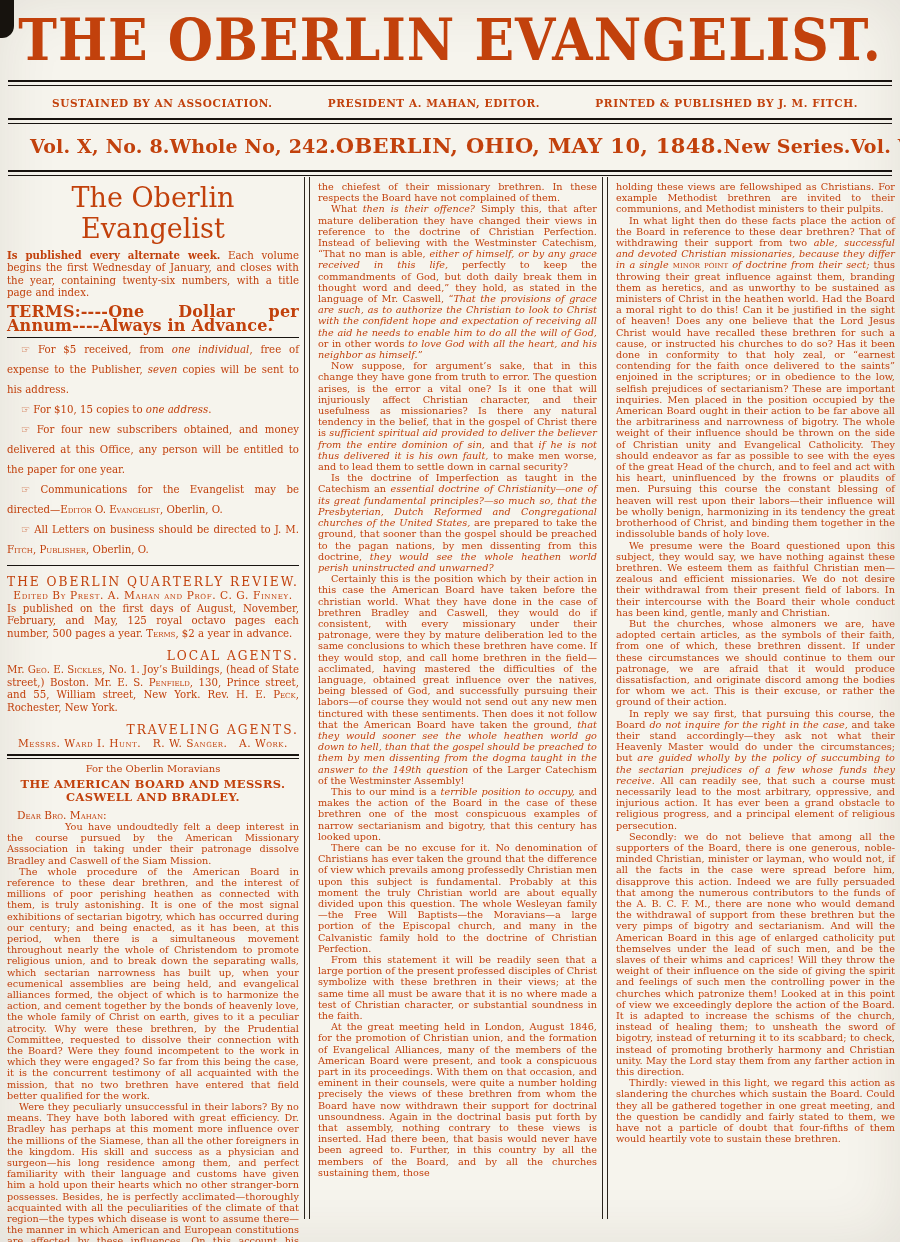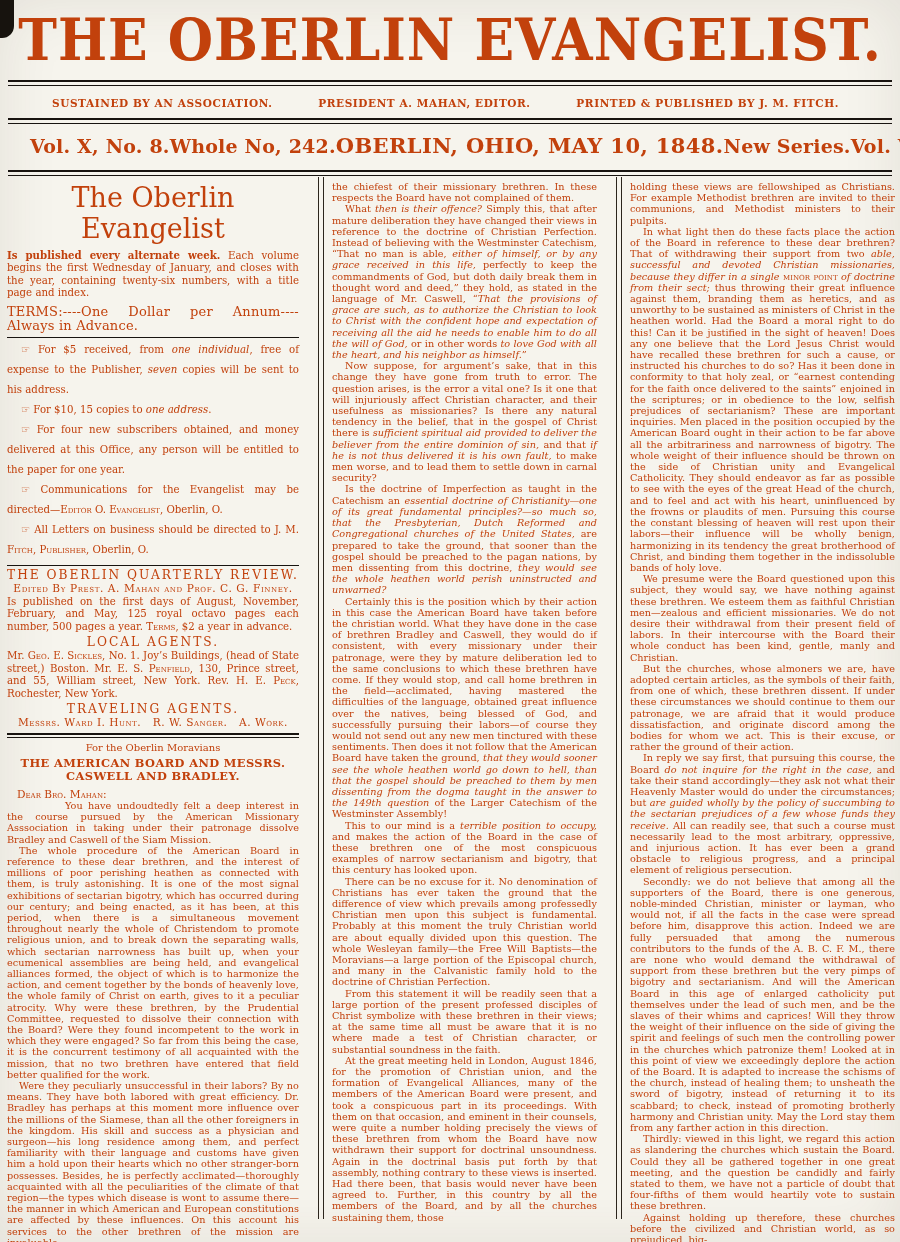--- a/index.html
+++ b/index.html
@@ -16,42 +16,42 @@
   .masthead{text-align:center;padding-top:6px;height:74px;}
   .masthead-inner{
     display:inline-block;font-weight:bold;font-size:52px;line-height:60px;
     letter-spacing:1px;transform:scaleY(1.12);transform-origin:top center;white-space:nowrap;
   }
   .rule-double{border-top:2px solid #181410;border-bottom:1px solid #181410;height:3px;margin:0 8px;}
   .rule-double.tight{margin-top:4px;}
 
   
   .hdr-row{display:flex;justify-content:space-between;align-items:center;
-    padding:11px 61px 9px 52px;font-weight:bold;font-size:10.5px;letter-spacing:.6px;white-space:nowrap;}
+    padding:11px 42px 9px 52px;font-weight:bold;font-size:10.5px;letter-spacing:.6px;white-space:nowrap;}
 
   
   .dateline{display:flex;justify-content:space-between;align-items:baseline;
     padding:9px 26px 8px 30px;font-weight:bold;white-space:nowrap;}
   .dl-side{font-size:19px;letter-spacing:.2px;}
   .dl-center{font-size:21px;letter-spacing:.4px;}
 
   
   .cols{display:flex;height:1042px;margin-top:1px;}
-  .col{flex:0 0 290px;box-sizing:border-box;padding:4px 18px 0 7px;
+  .col{flex:0 0 290px;box-sizing:border-box;padding:4px 4px 0 7px;
     text-align:justify;font-size:9.7px;line-height:11.2px;}
   .col-divider{flex:0 0 4px;border-left:1px solid #2b251d;border-right:1px solid #2b251d;margin:0 1px;}
 
   
   .prospectus-title{text-align:center;font-size:27px;line-height:31px;margin:1px 0 5px;}
   .prospectus-intro{font-size:10.2px;line-height:12.4px;}
-  .terms{font-weight:normal;font-size:13px;line-height:14px;margin:5px 0 2px;
+  .terms{font-weight:bold;font-size:16px;line-height:14px;margin:5px 0 2px;
     border-bottom:1px solid #181410;padding-bottom:4px;letter-spacing:.2px;}
   .notices p{margin:0;text-indent:14px;font-size:10.2px;line-height:20px;}
   .rule-single{border-top:1px solid #181410;margin:5px 0 3px;}
-  .sect-heading{text-align:center;font-size:12.2px;letter-spacing:2px;margin:4px 0 2px;white-space:nowrap;}
+  .sect-heading{text-align:right;font-size:12.2px;letter-spacing:2px;margin:11px 0 2px;white-space:nowrap;}
   .sect-sub{text-align:center;font-size:10.6px;font-variant:small-caps;letter-spacing:.6px;margin:0 0 2px;}
   .sect-body{font-size:10.2px;line-height:12.4px;}
   .agents-line{text-align:center;font-size:10.6px;font-variant:small-caps;letter-spacing:.5px;margin:2px 0 3px;}
   .rule-double-sm{border-top:2px solid #181410;border-bottom:1px solid #181410;height:2px;margin:5px 0 4px;}
   .credit{text-align:center;font-size:10px;margin:2px 0 3px;}
   .headline{text-align:center;font-weight:bold;font-size:11.4px;line-height:13.5px;letter-spacing:.4px;margin:0 0 5px;}
   .salutation{font-variant:small-caps;font-size:10.6px;text-indent:10px;margin:0;}
 
   
   .flow p{margin:0;text-indent:13px;}
@@ -150,17 +150,16 @@
 
     <div class="col flow">
 
     <p>holding these views are fellowshiped as Christians. For example Methodist brethren are invited to their communions, and Methodist ministers to their pulpits.</p>
         <p>In what light then do these facts place the action of the Board in reference to these dear brethren? That of withdrawing their support from two <i>able, successful and devoted Christian missionaries, because they differ in a single</i> <span class="sc">minor point</span> <i>of doctrine from their sect;</i> thus throwing their great influence against them, branding them as heretics, and as unworthy to be sustained as ministers of Christ in the heathen world. Had the Board a moral right to do this! Can it be justified in the sight of heaven! Does any one believe that the Lord Jesus Christ would have recalled these brethren for such a cause, or instructed his churches to do so? Has it been done in conformity to that holy zeal, or “earnest contending for the faith once delivered to the saints” enjoined in the scriptures; or in obedience to the low, selfish prejudices of sectarianism? These are important inquiries. Men placed in the position occupied by the American Board ought in their action to be far above all the arbitrariness and narrowness of bigotry. The whole weight of their influence should be thrown on the side of Christian unity and Evangelical Catholicity. They should endeavor as far as possible to see with the eyes of the great Head of the church, and to feel and act with his heart, uninfluenced by the frowns or plaudits of men. Pursuing this course the constant blessing of heaven will rest upon their labors—their influence will be wholly benign, harmonizing in its tendency the great brotherhood of Christ, and binding them together in the indissoluble bands of holy love.</p>
         <p>We presume were the Board questioned upon this subject, they would say, we have nothing against these brethren. We esteem them as faithful Christian men—zealous and efficient missionaries. We do not desire their withdrawal from their present field of labors. In their intercourse with the Board their whole conduct has been kind, gentle, manly and Christian.</p>
         <p>But the churches, whose almoners we are, have adopted certain articles, as the symbols of their faith, from one of which, these brethren dissent. If under these circumstances we should continue to them our patronage, we are afraid that it would produce dissatisfaction, and originate discord among the bodies for whom we act. This is their excuse, or rather the ground of their action.</p>
         <p>In reply we say first, that pursuing this course, the Board <i>do not inquire for the right in the case,</i> and take their stand accordingly—they ask not what their Heavenly Master would do under the circumstances; but <i>are guided wholly by the policy of succumbing to the sectarian prejudices of a few whose funds they receive.</i> All can readily see, that such a course must necessarily lead to the most arbitrary, oppressive, and injurious action. It has ever been a grand obstacle to religious progress, and a principal element of religious persecution.</p>
         <p>Secondly: we do not believe that among all the supporters of the Board, there is one generous, noble-minded Christian, minister or layman, who would not, if all the facts in the case were spread before him, disapprove this action. Indeed we are fully persuaded that among the numerous contributors to the funds of the A. B. C. F. M., there are none who would demand the withdrawal of support from these brethren but the very pimps of bigotry and sectarianism. And will the American Board in this age of enlarged catholicity put themselves under the lead of such men, and be the slaves of their whims and caprices! Will they throw the weight of their influence on the side of giving the spirit and feelings of such men the controlling power in the churches which patronize them! Looked at in this point of view we exceedingly deplore the action of the Board. It is adapted to increase the schisms of the church, instead of healing them; to unsheath the sword of bigotry, instead of returning it to its scabbard; to check, instead of promoting brotherly harmony and Christian unity. May the Lord stay them from any farther action in this direction.</p>
         <p>Thirdly: viewed in this light, we regard this action as slandering the churches which sustain the Board. Could they all be gathered together in one great meeting, and the question be candidly and fairly stated to them, we have not a particle of doubt that four-fifths of them would heartily vote to sustain these brethren.</p>
-        <p>Against holding up therefore, these churches before the civilized and Christian world, as so prejudiced, big-</p>
       </div>
 
   </div>
 </div>
 
 </body></html>

